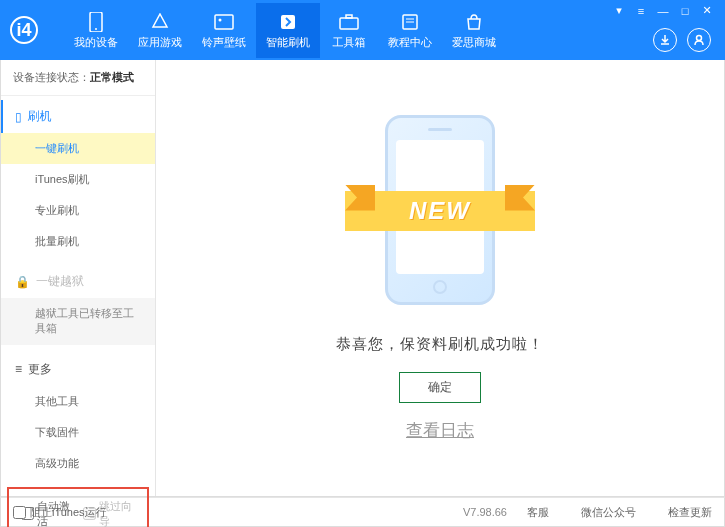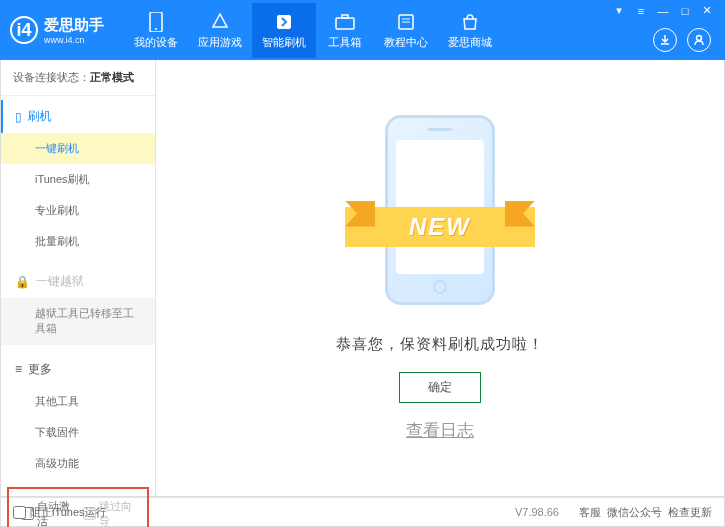--- a/index.html
+++ b/index.html
@@ -41,65 +41,70 @@
 .checkbox-row label { display: flex; align-items: center; gap: 3px; cursor: pointer; }
 .checkbox-row input { cursor: pointer; }
 .checkbox-row .disabled { color: #bbb; }
 
 .main-area { flex: 1; display: flex; flex-direction: column; align-items: center; justify-content: center; padding: 20px; position: relative; }
 .phone-illustration { width: 150px; height: 200px; position: relative; margin-bottom: 20px; }
 .phone-body { width: 110px; height: 190px; background: linear-gradient(135deg, #e8f4ff, #d0e8ff); border-radius: 16px; margin: 0 auto; position: relative; border: 3px solid #c5dcf5; }
 .phone-screen { position: absolute; top: 22px; left: 8px; right: 8px; bottom: 28px; background: #fff; border-radius: 4px; }
 .phone-home { position: absolute; bottom: 8px; left: 50%; transform: translateX(-50%); width: 14px; height: 14px; border: 2px solid #c5dcf5; border-radius: 50%; }
 .phone-speaker { position: absolute; top: 10px; left: 50%; transform: translateX(-50%); width: 24px; height: 3px; background: #c5dcf5; border-radius: 2px; }
-.new-banner { position: absolute; top: 86px; left: -20px; right: -20px; }
+.new-banner { position: absolute; top: 70px; left: -20px; right: -20px; }
 .ribbon-back { display: flex; justify-content: space-between; }
 .ribbon-tail { width: 30px; height: 26px; background: #f5a623; }
 .ribbon-tail.left { clip-path: polygon(0 0, 100% 0, 100% 100%, 0 100%, 40% 50%); }
 .ribbon-tail.right { clip-path: polygon(0 0, 100% 0, 60% 50%, 100% 100%, 0 100%); }
 .ribbon-main { background: #ffd54f; color: #fff; font-weight: bold; font-size: 24px; text-align: center; padding: 6px 0; margin-top: -20px; font-style: italic; letter-spacing: 2px; text-shadow: 1px 1px 0 #f5a623; }
 
 .success-msg { font-size: 15px; color: #444; margin-bottom: 18px; letter-spacing: 1px; }
 .confirm-btn { padding: 6px 28px; border: 1px solid #15803d; background: #fff; cursor: pointer; font-size: 12px; color: #555; }
 .view-log { margin-top: 16px; font-size: 17px; color: #999; cursor: pointer; text-decoration: underline; }
 
 .footer { height: 30px; border: 1px solid #ddd; border-top: 1px solid #e5e5e5; display: flex; align-items: center; padding: 2px 12px; font-size: 11px; color: #666; }
 .footer-left { display: flex; align-items: center; gap: 4px; }
 .footer-version { margin-left: auto; margin-right: 20px; color: #888; }
-.footer-links { display: flex; gap: 6px; }
+.footer-links { display: flex; gap: 32px; }
 .footer-link { cursor: pointer; }
 </style>
 </head>
 <body>
 
 <div class="header">
   <div class="logo-area">
     <div class="logo-circle">i4</div>
-    <div class="logo-text">
-      <div class="logo-title">爱思助手</div>
-      <div class="logo-url">www.i4.cn</div>
-    </div>
   </div>
   <div class="nav-tabs">
     <div class="nav-tab">
       <div class="nav-tab-icon">
           <svg width="16" height="20" viewBox="0 0 16 20">
             <rect x="2" y="0" width="12" height="20" rx="2" fill="none" stroke="#fff" stroke-width="1.5"></rect>
             <circle cx="8" cy="17" r="1"></circle>
           </svg>
         </div>
       <div>我的设备</div>
     </div>
     <div class="nav-tab">
       <div class="nav-tab-icon">
           <svg width="18" height="18" viewBox="0 0 18 18">
             <path d="M9 1 L16 14 L2 14 Z" fill="none" stroke="#fff" stroke-width="1.5"></path>
           </svg>
         </div>
       <div>应用游戏</div>
+    </div>
+    <div class="nav-tab">
+      <div class="nav-tab-icon">
+          <svg width="20" height="16" viewBox="0 0 20 16">
+            <rect x="1" y="1" width="18" height="14" rx="1" fill="none" stroke="#fff" stroke-width="1.5"></rect>
+            <circle cx="6" cy="6" r="1.5"></circle>
+          </svg>
+        </div>
+      <div>铃声壁纸</div>
     </div>
     <div class="nav-tab active">
       <div class="nav-tab-icon">
           <svg width="18" height="18" viewBox="0 0 18 18">
             <rect x="2" y="2" width="14" height="14" rx="2" fill="#fff"></rect>
             <path d="M7 5 L11 9 L7 13" stroke="#1e88ff" stroke-width="2" fill="none"></path>
           </svg>
         </div>
       <div>智能刷机</div>
     </div>

